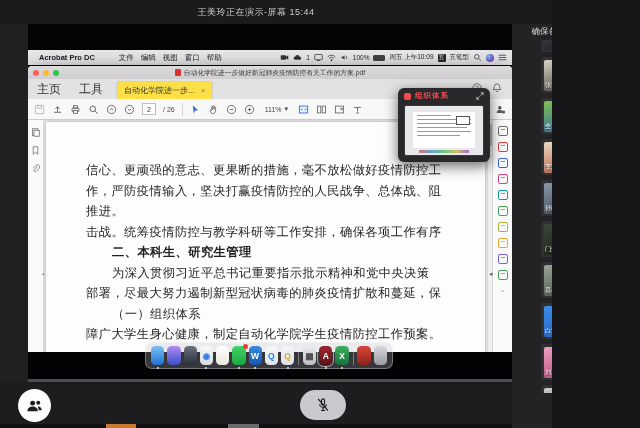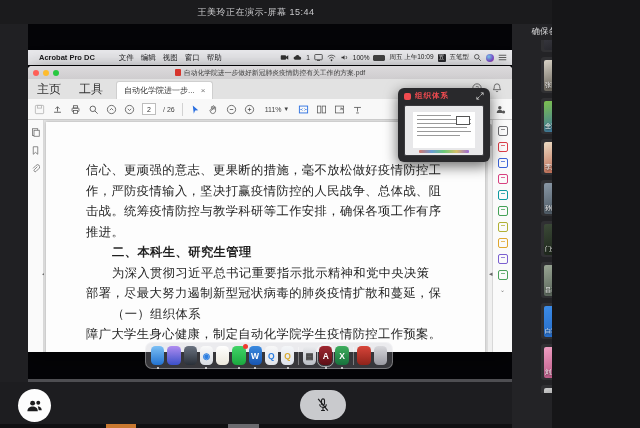--- a/index.html
+++ b/index.html
@@ -31,21 +31,21 @@
   .acrobat { position:absolute; left:0; top:42px; width:484px; height:286px; background:#f5f5f5; border-radius:4px 4px 0 0; box-shadow:0 6px 22px rgba(0,0,0,.65); }
   .titlebar { height:13px; background:linear-gradient(#dcdadc,#cfcdcf); border-radius:4px 4px 0 0; display:flex; align-items:center; padding:0 5px; position:relative; }
   .tlights { display:flex; gap:4px; }
   .tlight { width:6px; height:6px; border-radius:50%; }
   .tl-red{background:#ff5f57}.tl-yel{background:#febc2e}.tl-grn{background:#28c840}
   .title-center { position:absolute; left:50px; right:50px; text-align:center; font-size:6.8px; color:#3a3a3a; white-space:nowrap; overflow:hidden; display:flex; align-items:center; justify-content:center; gap:3px; }
   .pdf-glyph { width:6px; height:7px; background:#d6342c; border-radius:1px; flex:0 0 auto; }
 
   .tabbar { height:20px; background:#e2e2e2; display:flex; align-items:flex-end; position:relative; }
   .tab-static { font-size:12px; color:#323232; padding:0 9px; line-height:19px; }
-  .doc-tab { background:#ffffff; border:1px solid #cfcfcf; border-bottom:none; border-radius:3px 3px 0 0; font-size:8px; color:#323232; padding:0 7px; line-height:17px; display:flex; align-items:center; gap:6px; margin-left:4px; }
+  .doc-tab { background:#fde047; border:1px solid #cfcfcf; border-bottom:none; border-radius:3px 3px 0 0; font-size:8px; color:#323232; padding:0 7px; line-height:17px; display:flex; align-items:center; gap:6px; margin-left:4px; }
   .doc-tab .close { color:#777; font-size:8px; }
   .tabbar .right-icons { position:absolute; right:10px; top:4px; display:flex; gap:10px; align-items:center; }
 
   .toolbar { height:21px; background:#f8f8f8; border-bottom:1px solid #cbcbcb; display:flex; align-items:center; padding:0 6px; gap:7px; }
   .ti { width:11px; height:11px; flex:0 0 auto; }
   .tb-sep { width:1px; height:13px; background:#d2d2d2; }
   .page-box { width:14px; height:12px; border:1px solid #bdbdbd; background:#fff; font-size:7px; color:#333; text-align:center; line-height:11px; }
   .tb-text { font-size:7px; color:#444; white-space:nowrap; }
   .zoom-box { display:flex; align-items:center; gap:3px; border:1px solid transparent; padding:0 2px; }
 
@@ -288,22 +288,22 @@
           <svg class="rail-ic" viewBox="0 0 12 12">
               <path d="M8.5 3.5l-4 4a1.6 1.6 0 0 0 2.3 2.3l4-4a2.8 2.8 0 0 0-4-4l-4 4" fill="none" stroke="#666"></path>
             </svg>
           <span class="collapse-l">◂</span>
         </div>
 
         <div class="doc-area">
           <div class="page">
             <div class="ln">信心、更顽强的意志、更果断的措施，毫不放松做好疫情防控工</div>
             <div class="ln">作，严防疫情输入，坚决打赢疫情防控的人民战争、总体战、阻</div>
+            <div class="ln">推进。</div>
             <div class="ln">击战。统筹疫情防控与教学科研等工作安排，确保各项工作有序</div>
-            <div class="ln">推进。</div>
             <div class="ln indent bold">二、本科生、研究生管理</div>
             <div class="ln indent">为深入贯彻习近平总书记重要指示批示精神和党中央决策</div>
             <div class="ln">部署，尽最大努力遏制新型冠状病毒的肺炎疫情扩散和蔓延，保</div>
             <div class="ln indent">（一）组织体系</div>
             <div class="ln">障广大学生身心健康，制定自动化学院学生疫情防控工作预案。</div>
           </div>
         </div>
 
         <div class="scrollbar">
           <div class="scroll-thumb"></div>

